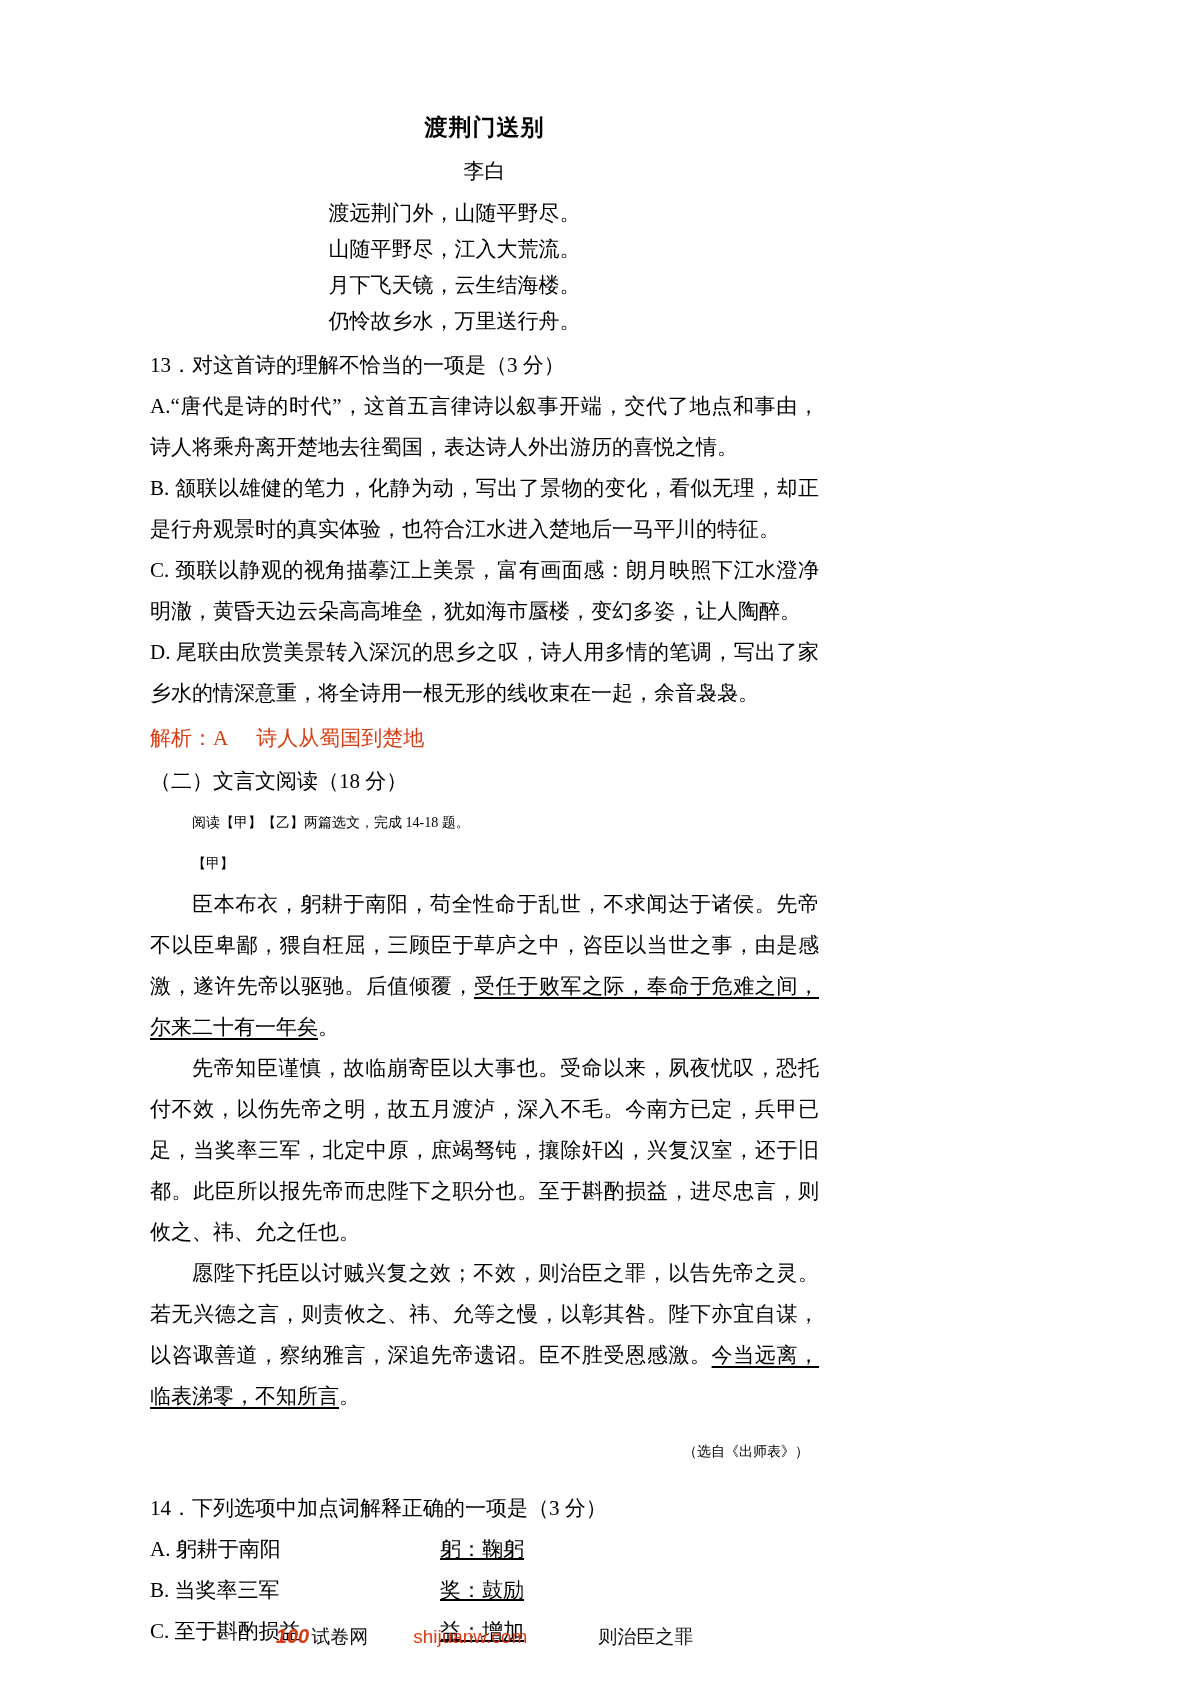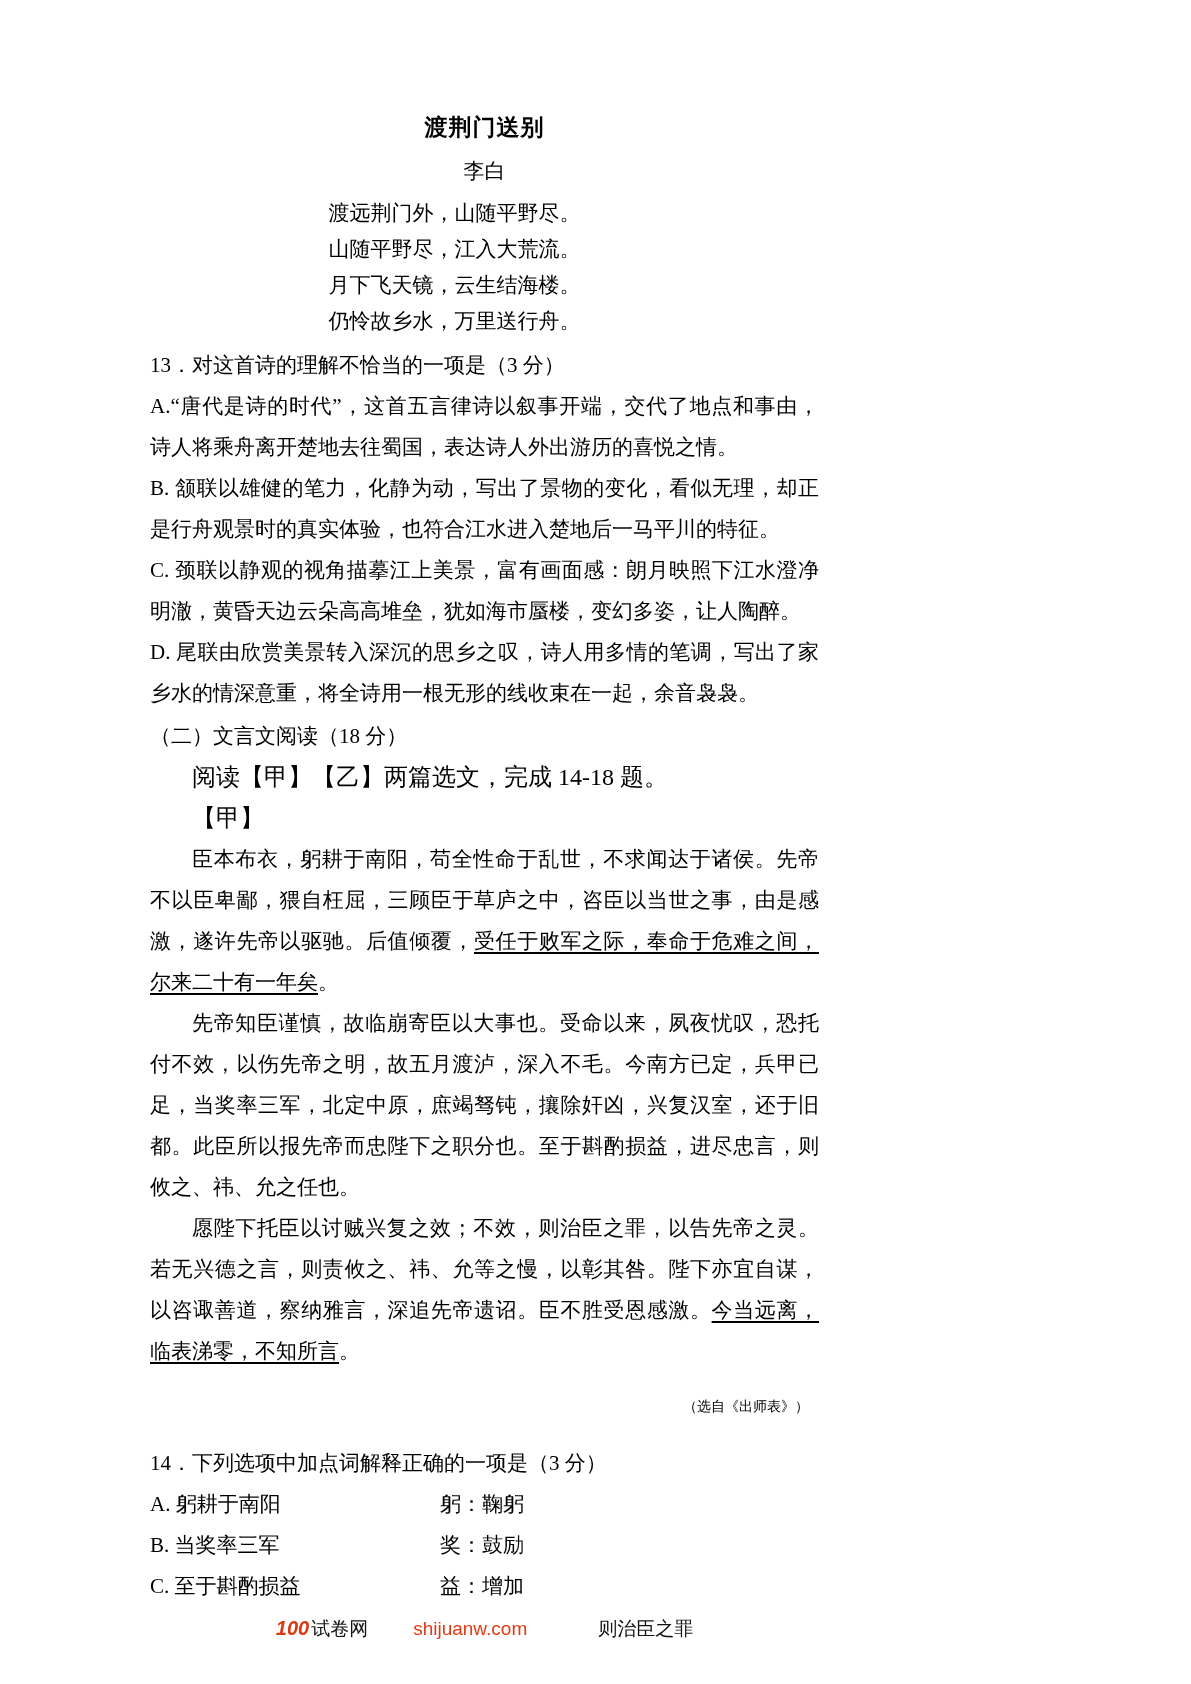--- a/index.html
+++ b/index.html
@@ -60,21 +60,21 @@
     display: inline-block;
     width: 28px;
   }
   .sec-head {
     font-size: 21px;
     line-height: 41px;
     margin-top: 2px;
   }
   .indent-read {
     padding-left: 42px;
-    font-size: 24px;
+    font-size: 14px;
     line-height: 41px;
   }
   .body-p {
     font-size: 21px;
     line-height: 41px;
     text-align: justify;
     text-indent: 42px;
   }
   .u {
     text-decoration: underline;
@@ -96,20 +96,21 @@
     font-size: 21px;
     line-height: 41px;
     display: flex;
   }
   .opt-row .left {
     width: 290px;
     flex: 0 0 290px;
   }
   .opt-row .right {
     flex: 1;
+    text-decoration: underline;
   }
   .footer {
     position: absolute;
     left: 0;
     right: 0;
     bottom: 42px;
     display: flex;
     align-items: center;
     justify-content: center;
     gap: 15px;
@@ -156,20 +157,23 @@
   <div class="poem-line">月下飞天镜，云生结海楼。</div>
   <div class="poem-line">仍怜故乡水，万里送行舟。</div>
 
   <div class="q-line">13．对这首诗的理解不恰当的一项是（3 分）</div>
 
   <div class="opt">A.“唐代是诗的时代”，这首五言律诗以叙事开端，交代了地点和事由，诗人将乘舟离开楚地去往蜀国，表达诗人外出游历的喜悦之情。</div>
   <div class="opt">B. 颔联以雄健的笔力，化静为动，写出了景物的变化，看似无理，却正是行舟观景时的真实体验，也符合江水进入楚地后一马平川的特征。</div>
   <div class="opt">C. 颈联以静观的视角描摹江上美景，富有画面感：朗月映照下江水澄净明澈，黄昏天边云朵高高堆垒，犹如海市蜃楼，变幻多姿，让人陶醉。</div>
   <div class="opt">D. 尾联由欣赏美景转入深沉的思乡之叹，诗人用多情的笔调，写出了家乡水的情深意重，将全诗用一根无形的线收束在一起，余音袅袅。</div>
 
+  <div class="answer">
+    <span>解析：A</span><span class="gap"></span><span>诗人从蜀国到楚地</span>
+  </div>
 
   <div class="sec-head">（二）文言文阅读（18 分）</div>
 
   <div class="indent-read">阅读【甲】【乙】两篇选文，完成 14-18 题。</div>
 
   <div class="indent-read">【甲】</div>
 
   <div class="body-p">
     <span>臣本布衣，躬耕于南阳，苟全性命于乱世，不求闻达于诸侯。先帝不以臣卑鄙，猥自枉屈，三顾臣于草庐之中，咨臣以当世之事，由是感激，遂许先帝以驱驰。后值倾覆，</span><span class="u">受任于败军之际，奉命于危难之间，尔来二十有一年矣</span><span>。</span>
   </div>

